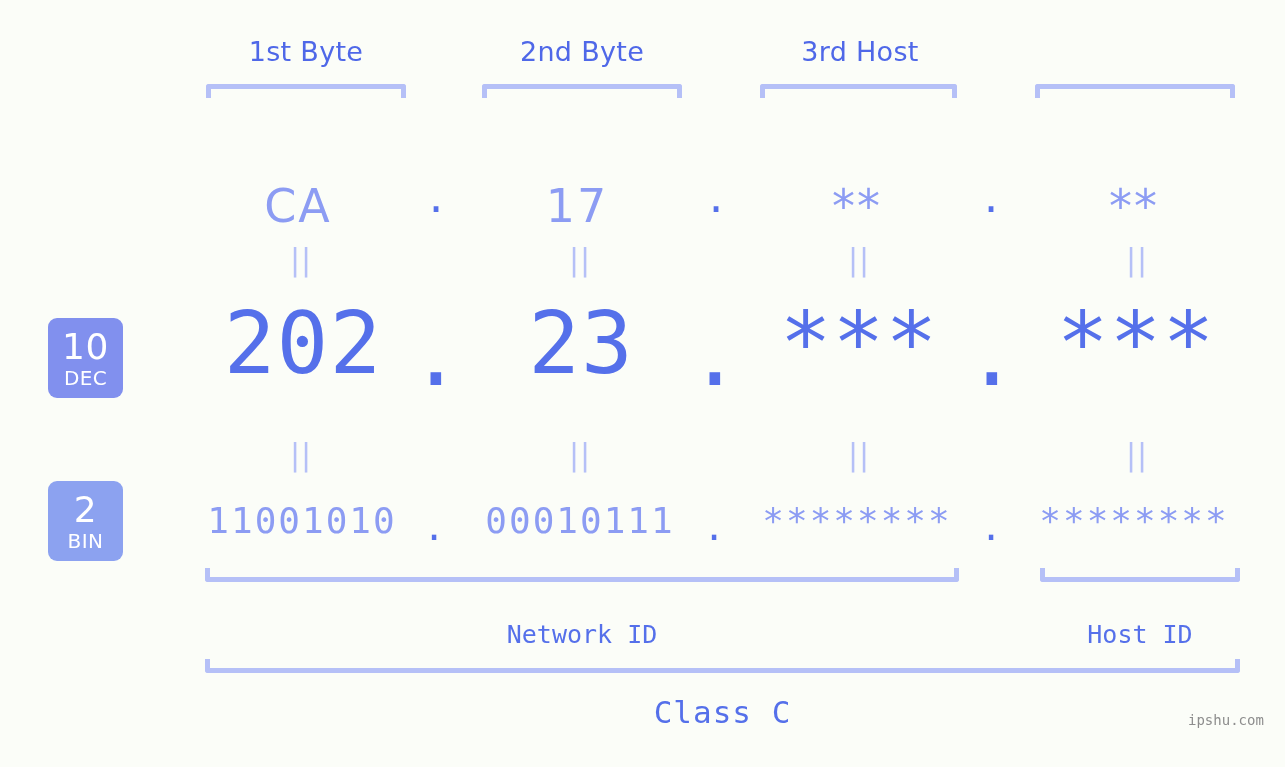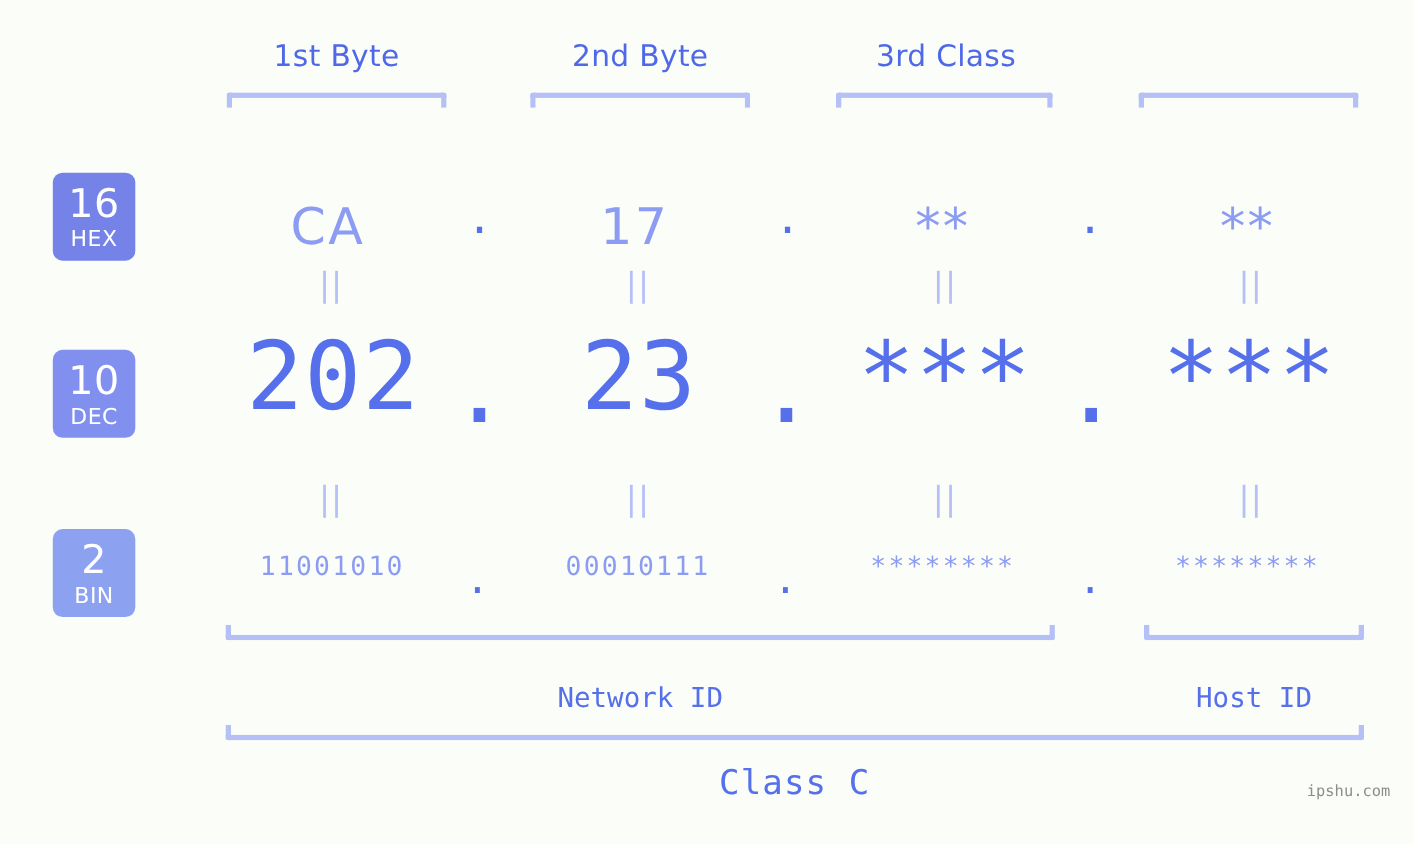--- a/index.html
+++ b/index.html
@@ -92,21 +92,21 @@
     margin-top: 28px;
   }
   .row-dec .val {
     font-family: "DejaVu Sans Mono", monospace;
     font-size: 86px;
     color: #5570ea;
     letter-spacing: 1px;
   }
   .row-bin .val {
     font-family: "DejaVu Sans Mono", monospace;
-    font-size: 24px;
+    font-size: 36px;
     color: #8c9cf3;
     letter-spacing: 2px;
   }
 
   
   .dot {
     text-align: center;
     line-height: 1;
     white-space: nowrap;
   }
@@ -166,31 +166,27 @@
     line-height: 1;
   }
 </style>
 </head>
 <body>
 
 <div class="stage">
 
   <div class="abs byte-head" style="left:206px; top:36px; width:200px;">1st Byte</div>
   <div class="abs byte-head" style="left:482px; top:36px; width:200px;">2nd Byte</div>
-  <div class="abs byte-head" style="left:760px; top:36px; width:200px;">3rd Class</div>
+  <div class="abs byte-head" style="left:760px; top:36px; width:200px;">3rd Host</div>
 
   <div class="abs bracket-top" style="left:206px; top:84px; width:200px;"></div>
   <div class="abs bracket-top" style="left:482px; top:84px; width:200px;"></div>
   <div class="abs bracket-top" style="left:760px; top:84px; width:197px;"></div>
   <div class="abs bracket-top" style="left:1035px; top:84px; width:200px;"></div>
 
-  <div class="abs badge" style="left:48px; top:157px; background:#7583e8;">
-    <span class="num">16</span>
-    <span class="lbl">HEX</span>
-  </div>
   <div class="abs badge" style="left:48px; top:318px; background:#8190ee;justify-content:center;">
     <span class="num">10</span>
     <span class="lbl">DEC</span>
   </div>
   <div class="abs badge" style="left:48px; top:481px; background:#8ca2f0;">
     <span class="num">2</span>
     <span class="lbl">BIN</span>
   </div>
 
   <div class="row-hex">

